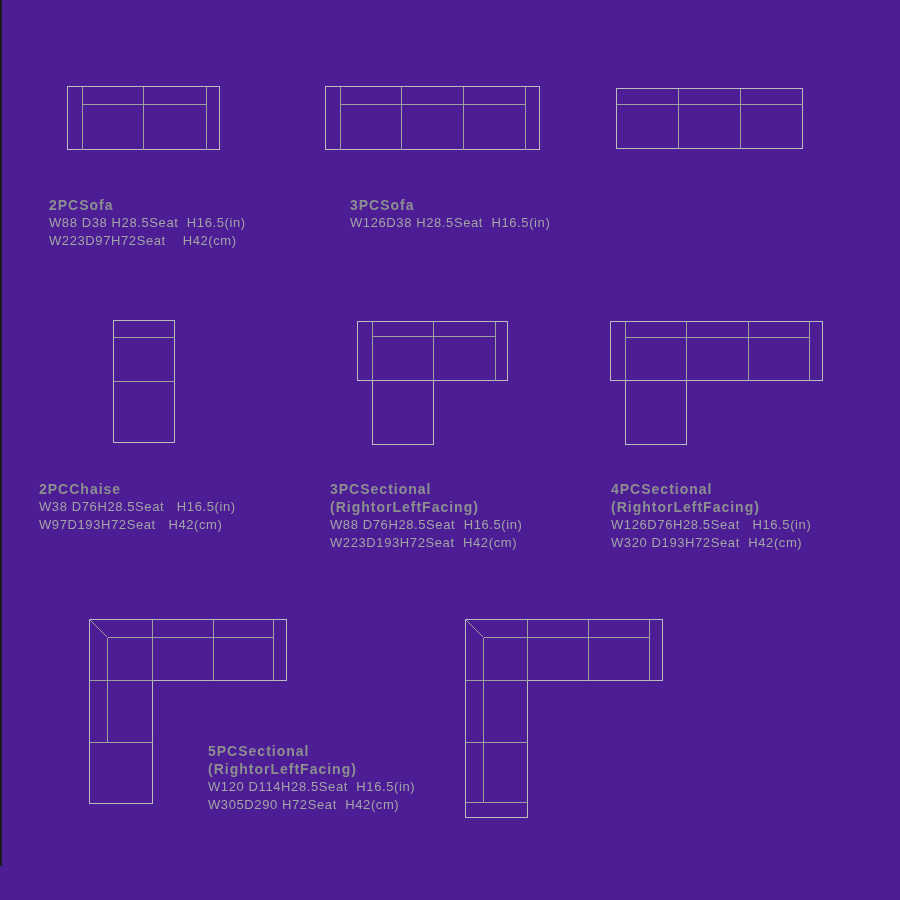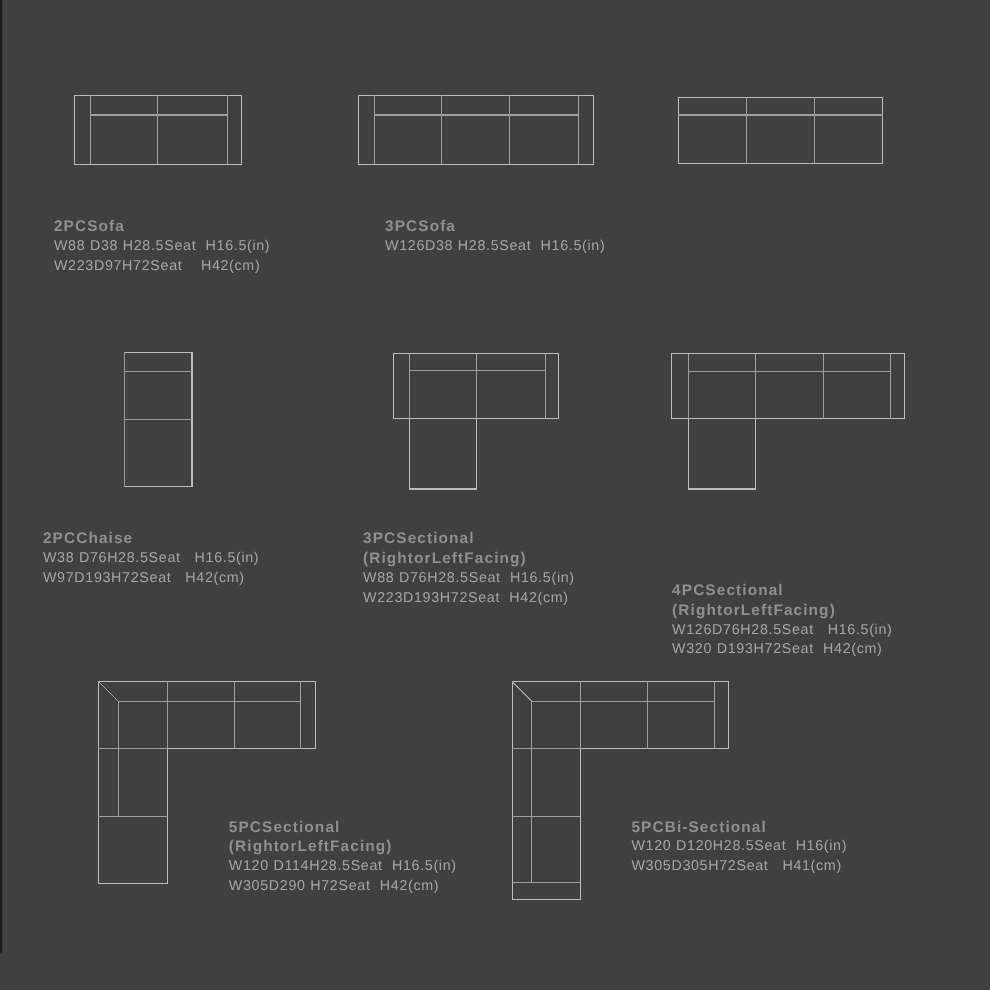--- a/index.html
+++ b/index.html
@@ -1,17 +1,17 @@
 <!DOCTYPE html>
 <html><head>
 <meta charset="utf-8">
 <style>
   html,body{margin:0;padding:0;background:#fff;}
   .canvas{
-    position:relative;width:900px;height:900px;background:#404040;
+    position:relative;width:900px;height:900px;background:#4c1d95;
     font-family:"Liberation Sans","DejaVu Sans",sans-serif;overflow:hidden;
   }
   .edge-artifact{
     position:absolute;left:0;top:0;width:2px;height:866px;background:#1b1b1b;
   }
   .diagram{position:absolute;}
   .caption{position:absolute;}
   .caption .title{
     font-size:14px;line-height:18px;font-weight:bold;color:#8d8f91;
     letter-spacing:1px;white-space:pre;
@@ -91,21 +91,21 @@
 
   <svg class="diagram" style="left:610px;top:321px;" width="214" height="125" viewBox="0 0 214 125" shape-rendering="crispEdges">
     <rect class="outer" x="0.5" y="0.5" width="212" height="59"></rect>
     <line class="inner" x1="15.5" y1="0.5" x2="15.5" y2="59.5"></line>
     <line class="inner" x1="199.5" y1="0.5" x2="199.5" y2="59.5"></line>
     <line class="inner" x1="15.5" y1="16.5" x2="199.5" y2="16.5"></line>
     <line class="inner" x1="76.5" y1="0.5" x2="76.5" y2="59.5"></line>
     <line class="inner" x1="138.5" y1="0.5" x2="138.5" y2="59.5"></line>
     <path class="outer" d="M15.5,59.5 V123.5 H76.5 V59.5"></path>
   </svg>
-  <div class="caption" style="left:611px;top:480px;margin-top:47px;">
+  <div class="caption" style="left:611px;top:480px;">
     <div class="title">4PCSectional</div>
     <div class="title">(RightorLeftFacing)</div>
     <div class="dim">W126D76H28.5Seat   H16.5(in)</div>
     <div class="dim">W320 D193H72Seat  H42(cm)</div>
   </div>
 
   <svg class="diagram" style="left:89px;top:619px;" width="199" height="186" viewBox="0 0 199 186" shape-rendering="crispEdges">
     <path class="outer" d="M0.5,0.5 H197.5 V61.5 H63.5 V184.5 H0.5 Z"></path>
     <line class="inner" x1="0.5" y1="0.5" x2="18.5" y2="18.5"></line>
     <line class="inner" x1="18.5" y1="18.5" x2="184.5" y2="18.5"></line>
@@ -128,18 +128,13 @@
     <line class="inner" x1="0.5" y1="0.5" x2="18.5" y2="18.5"></line>
     <line class="inner" x1="18.5" y1="18.5" x2="184.5" y2="18.5"></line>
     <line class="inner" x1="18.5" y1="18.5" x2="18.5" y2="183.5"></line>
     <line class="inner" x1="62.5" y1="0.5" x2="62.5" y2="61.5"></line>
     <line class="inner" x1="123.5" y1="0.5" x2="123.5" y2="61.5"></line>
     <line class="inner" x1="184.5" y1="0.5" x2="184.5" y2="61.5"></line>
     <line class="inner" x1="0.5" y1="61.5" x2="62.5" y2="61.5"></line>
     <line class="inner" x1="0.5" y1="123.5" x2="62.5" y2="123.5"></line>
     <line class="inner" x1="0.5" y1="183.5" x2="62.5" y2="183.5"></line>
   </svg>
-  <div class="caption" style="left:574px;top:742px;">
-    <div class="title">5PCBi-Sectional</div>
-    <div class="dim">W120 D120H28.5Seat  H16(in)</div>
-    <div class="dim">W305D305H72Seat   H41(cm)</div>
-  </div>
 </div>
 
 </body></html>

